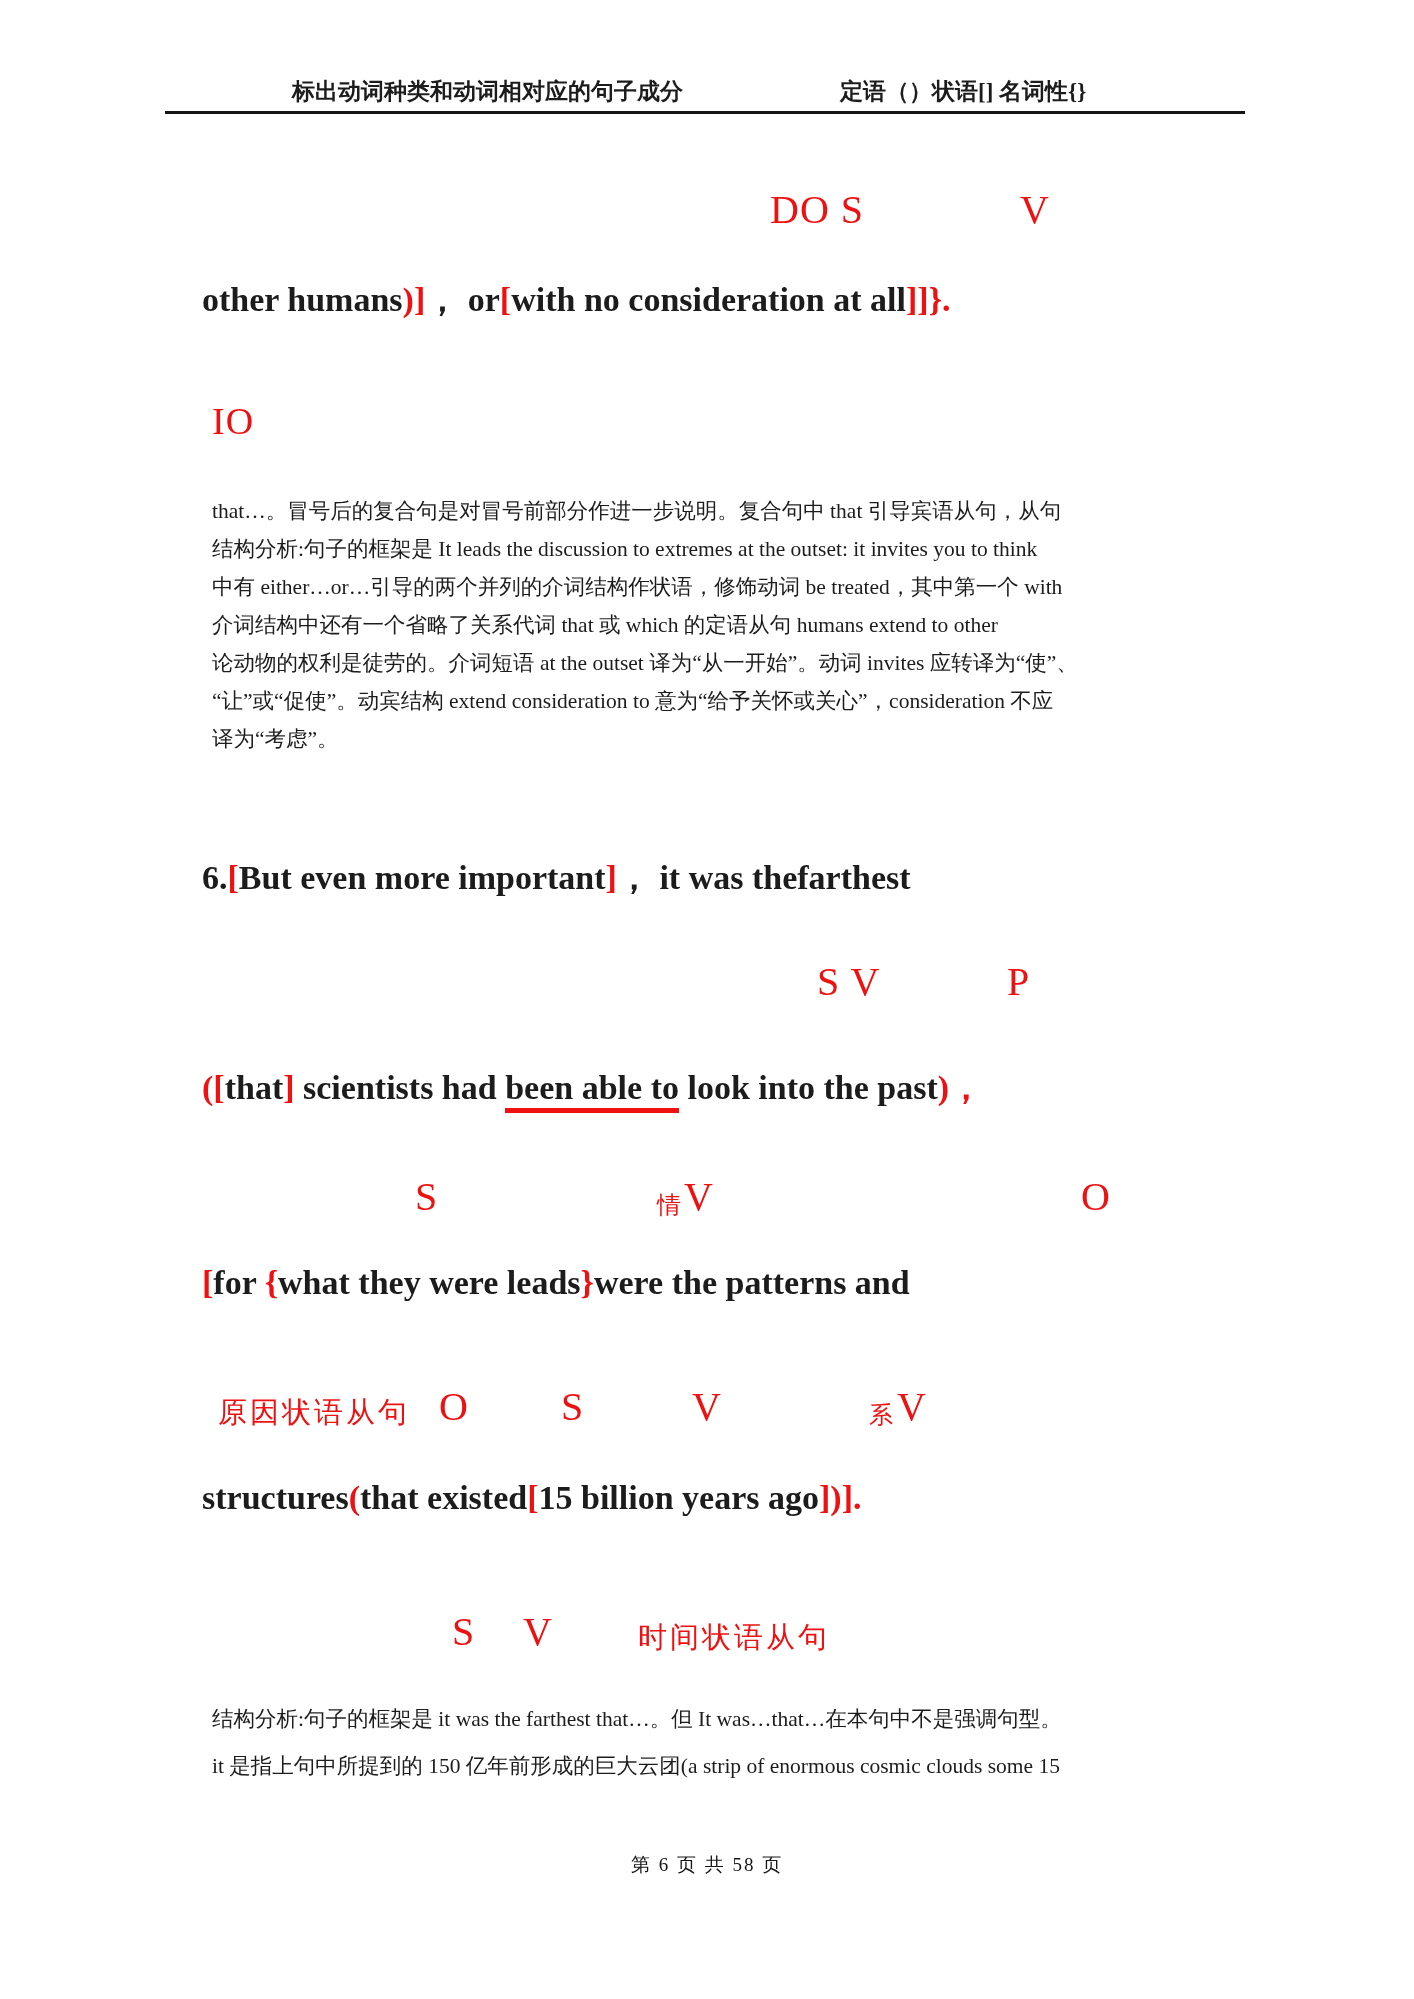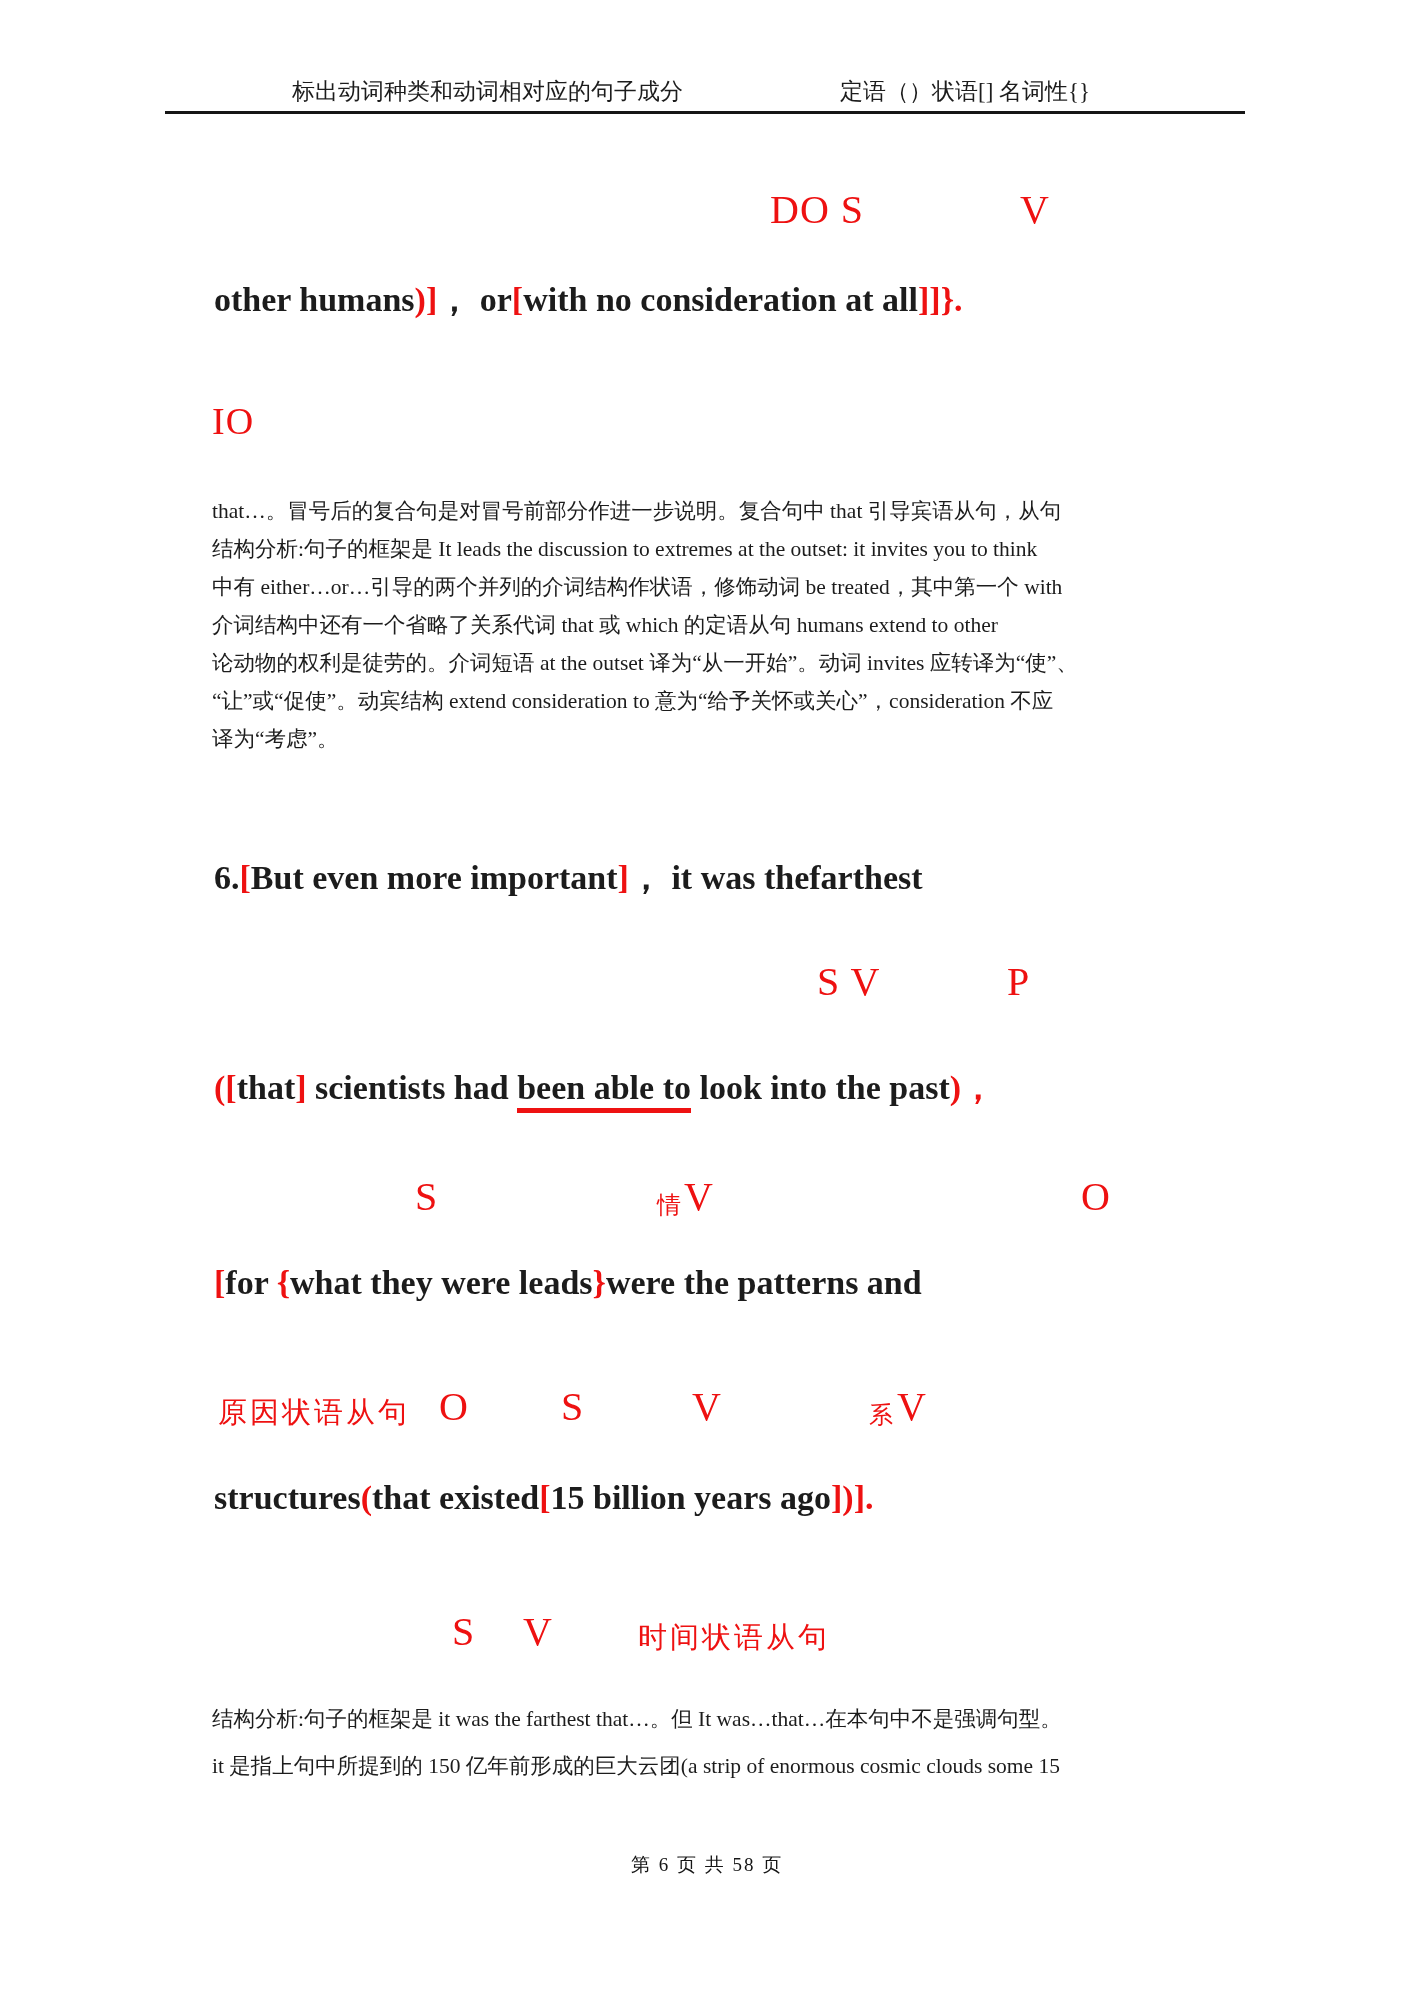--- a/index.html
+++ b/index.html
@@ -5,36 +5,36 @@
   html,body{margin:0;padding:0;background:#ffffff;}
   .page{
     position:relative;
     width:1414px;height:1999px;
     background:#ffffff;
     font-family:"Liberation Serif","DejaVu Serif","DejaVu Sans",serif;
     overflow:hidden;
   }
   .hdr{
     position:absolute;top:76px;
-    font-weight:normal;font-size:23px;color:#1c1c1c;
+    font-weight:bold;font-size:23px;color:#1c1c1c;
     white-space:pre;
   }
   #hdrL{left:292px;}
   #hdrR{left:840px;}
   .rule{position:absolute;left:165px;top:111px;width:1080px;height:3px;background:#151515;}
   .annorow{position:absolute;left:0;width:1414px;height:52px;}
   .anno{
     position:absolute;bottom:0;
     color:#ee1111;font-size:40px;line-height:1;
     white-space:pre;letter-spacing:1px;
   }
   .anno.small{font-size:24px;}
   .anno.cjk{font-size:29px;letter-spacing:3px;}
   .bold-line{
-    position:absolute;left:214px;
+    position:absolute;left:202px;
     font-size:34px;font-weight:bold;color:#1c1c1c;
     white-space:pre;line-height:1.2;
   }
   .red{color:#ee1111;}
   .ink{color:#1c1c1c;}
   .redline{border-bottom:5px solid #ee1111;padding-bottom:2px;}
   .io{
     position:absolute;left:212px;top:402px;
     color:#ee1111;font-size:38px;line-height:1;letter-spacing:1px;
   }

